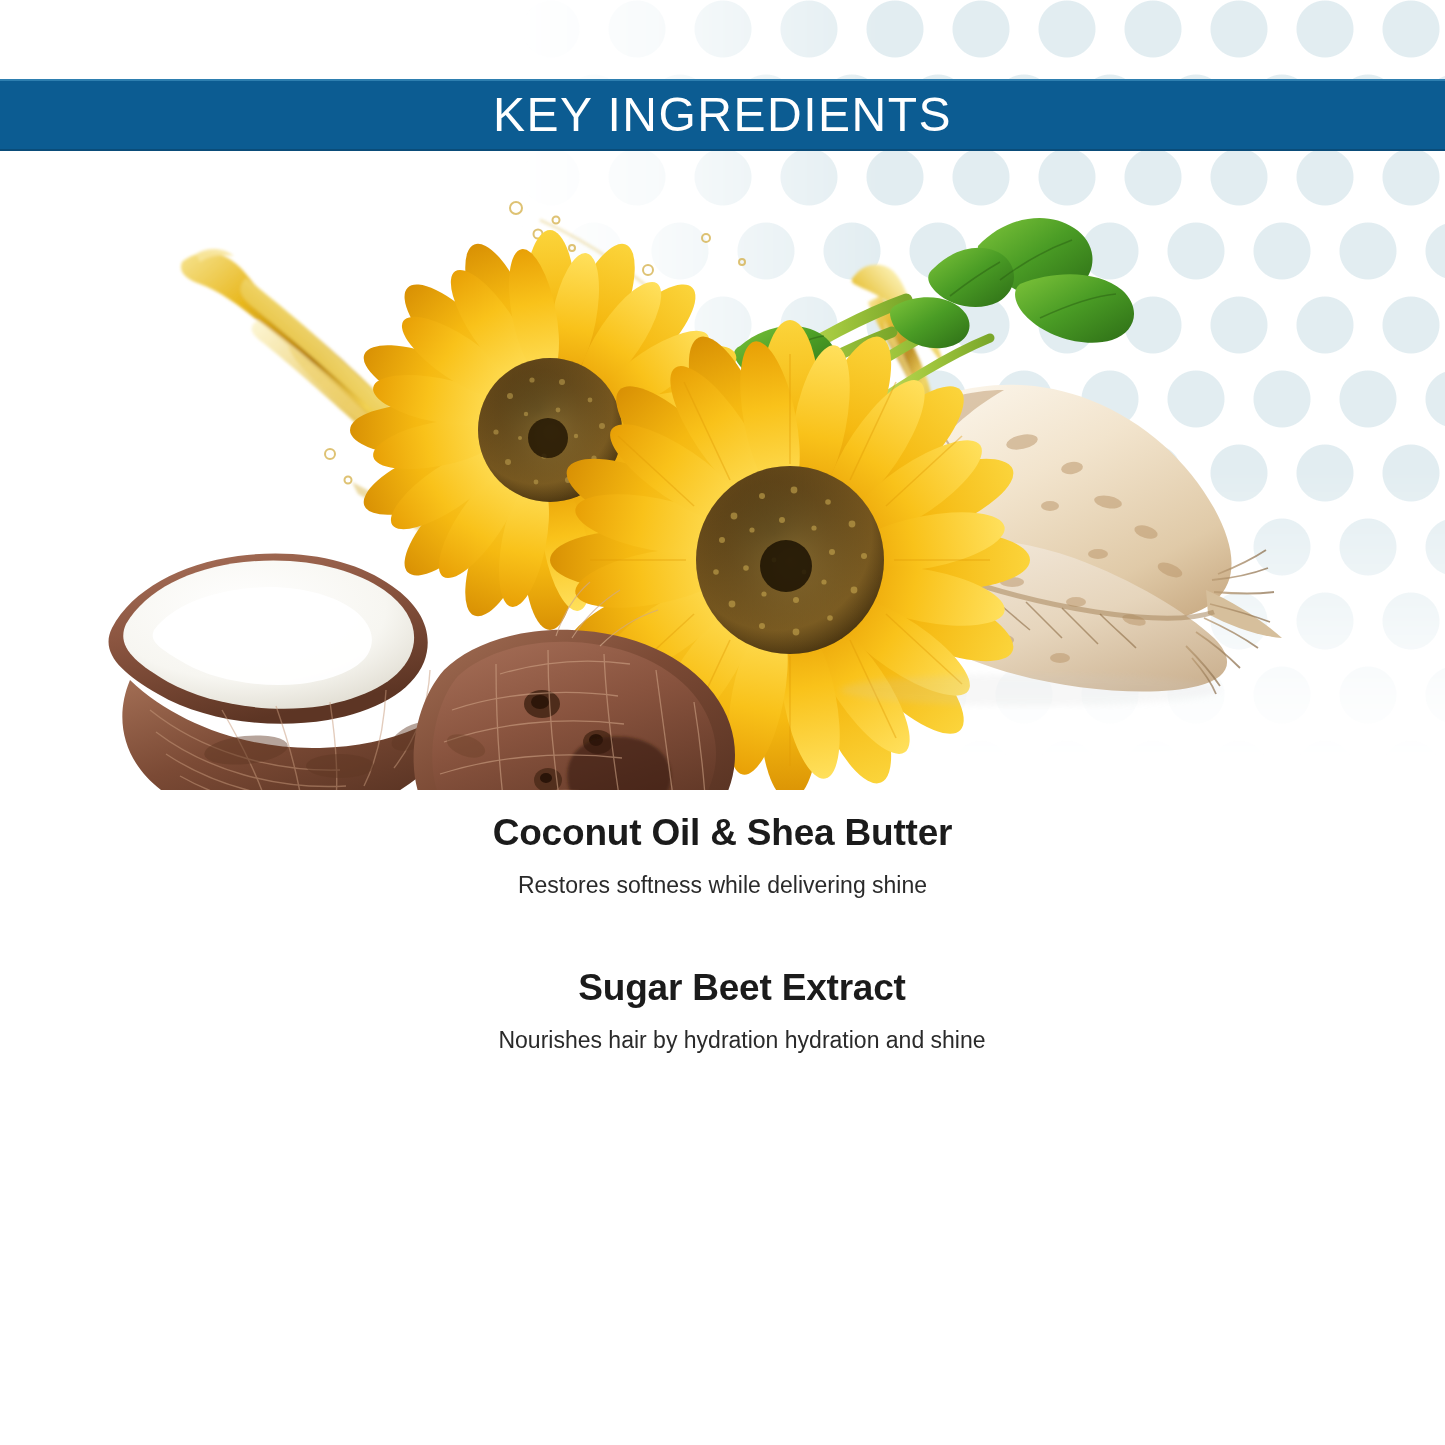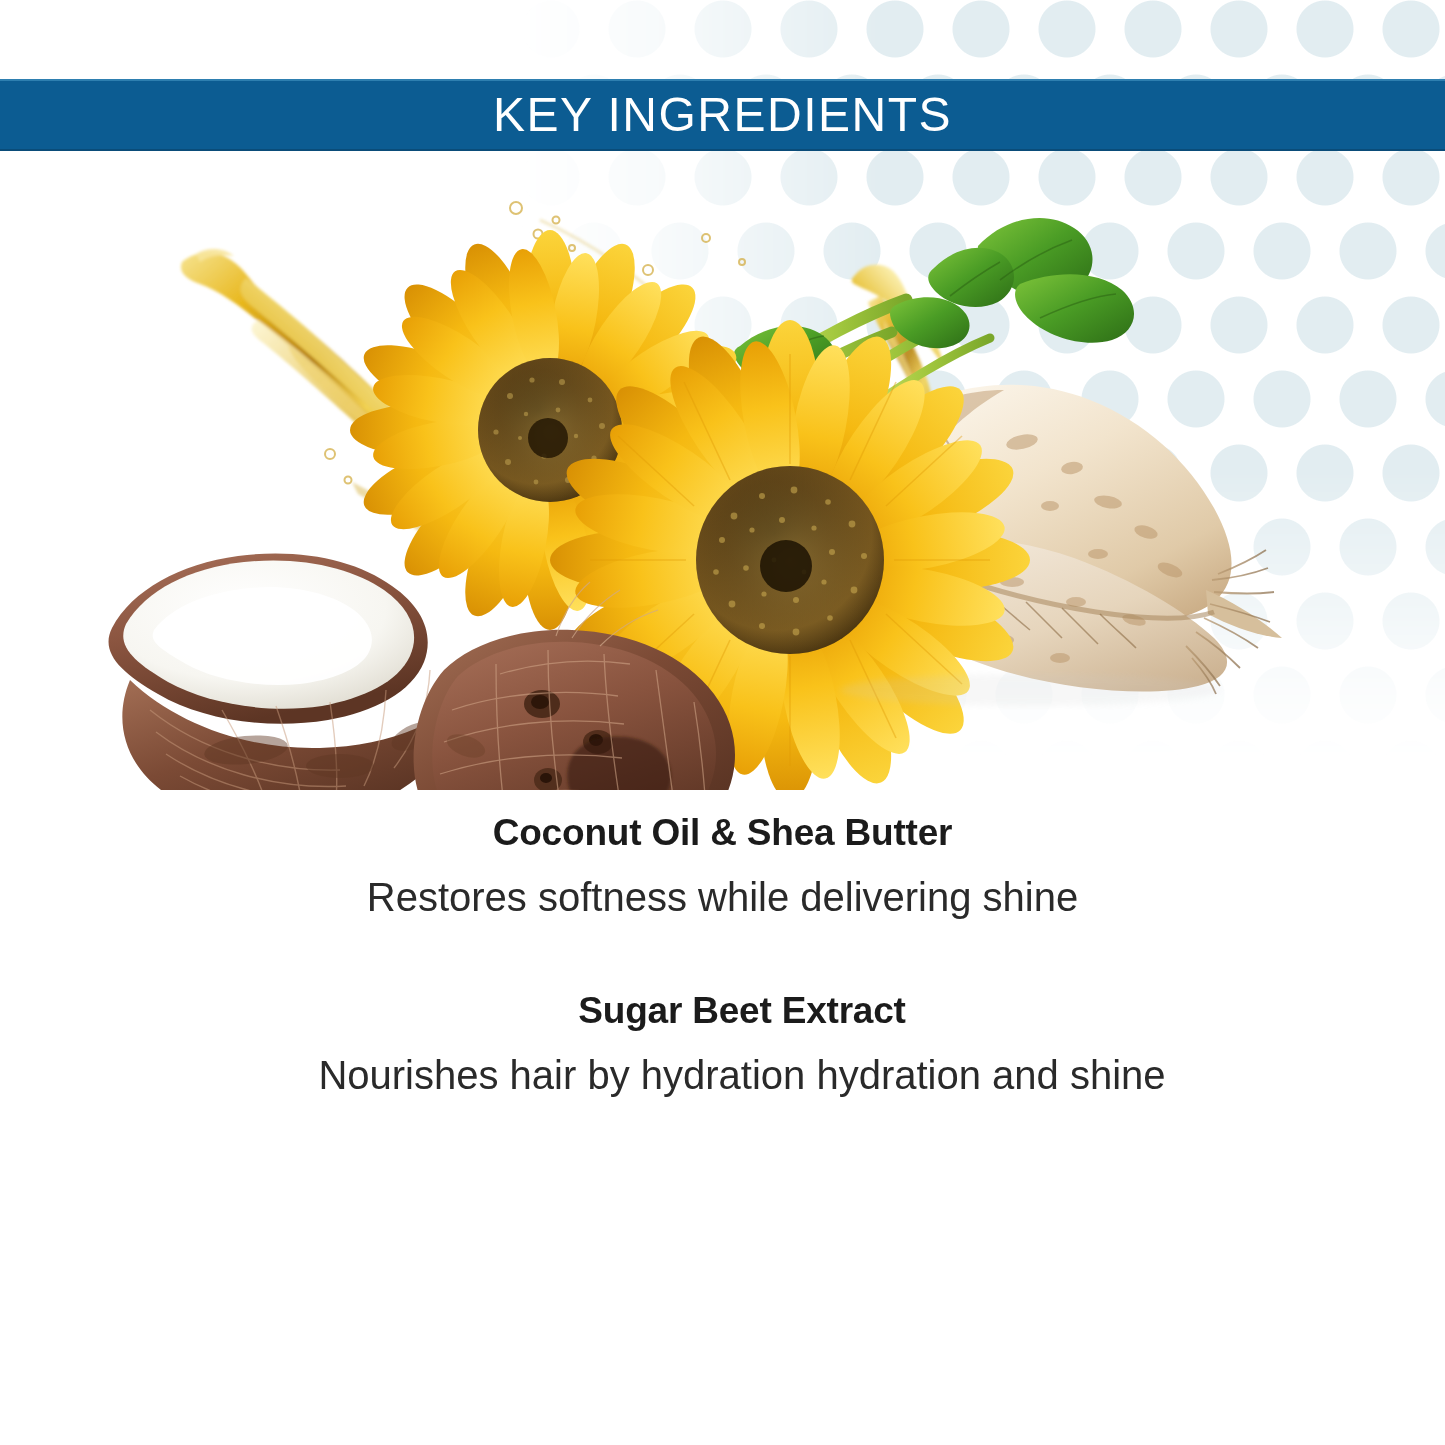--- a/index.html
+++ b/index.html
@@ -91,21 +91,21 @@
   .ing-name {
     font-size: 37px;
     font-weight: bold;
     color: #1b1b1b;
     letter-spacing: -0.2px;
     line-height: 1.35;
     font-family: "Liberation Sans", sans-serif;
   }
   .ing-desc {
     margin-top: 12px;
-    font-size: 40px;
+    font-size: 23px;
     font-weight: 300;
     color: #2a2a2a;
     line-height: 1.35;
     font-family: "Liberation Sans", sans-serif;
   }
 </style>
 </head>
 <body>
 
 <div id="stage">

